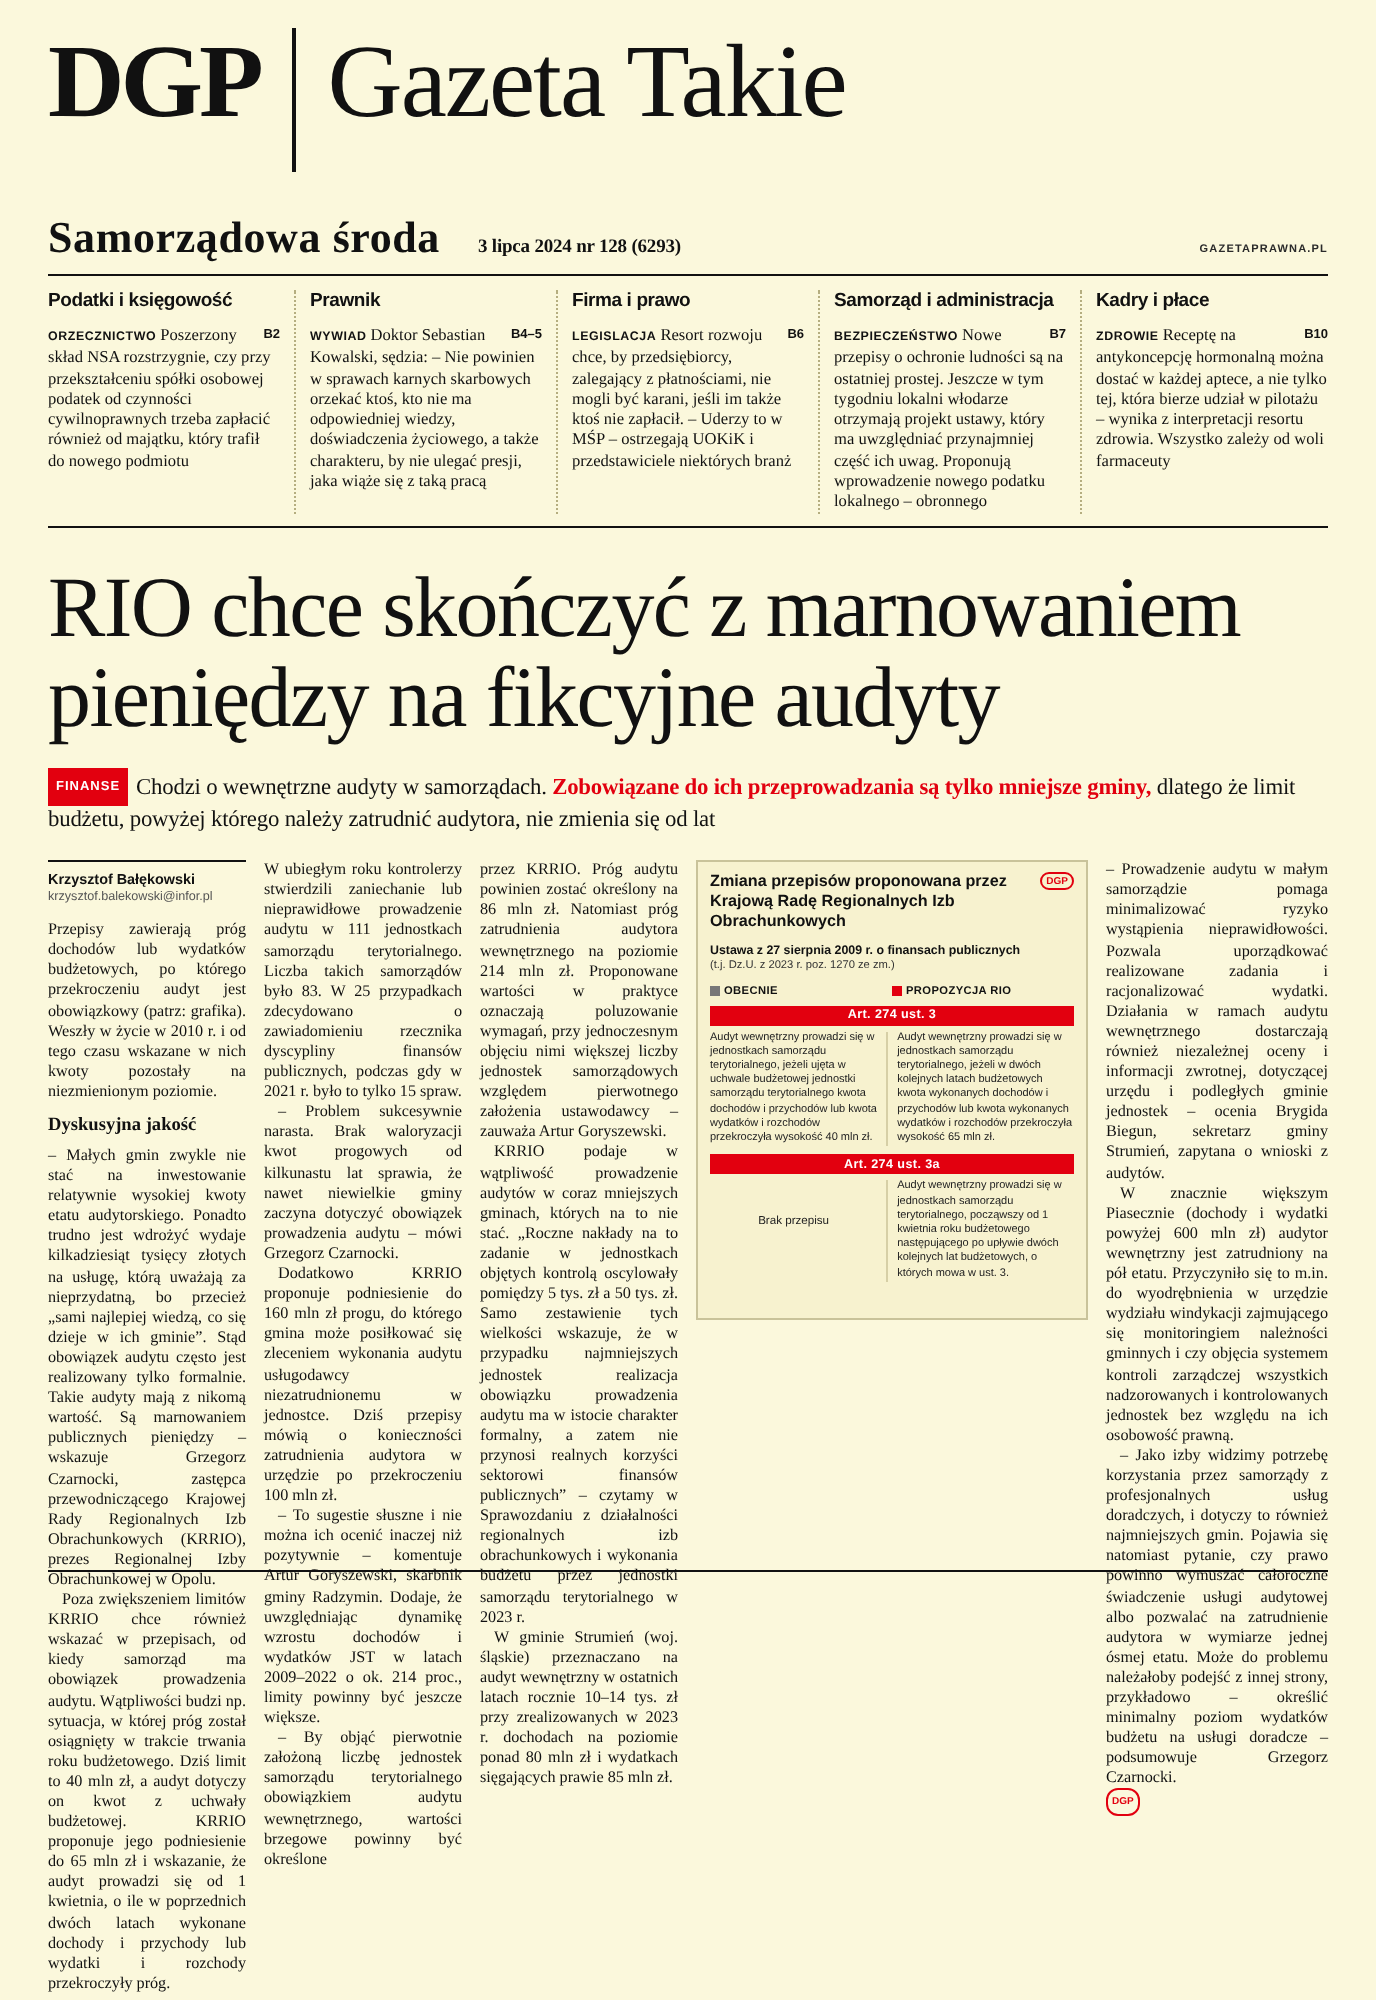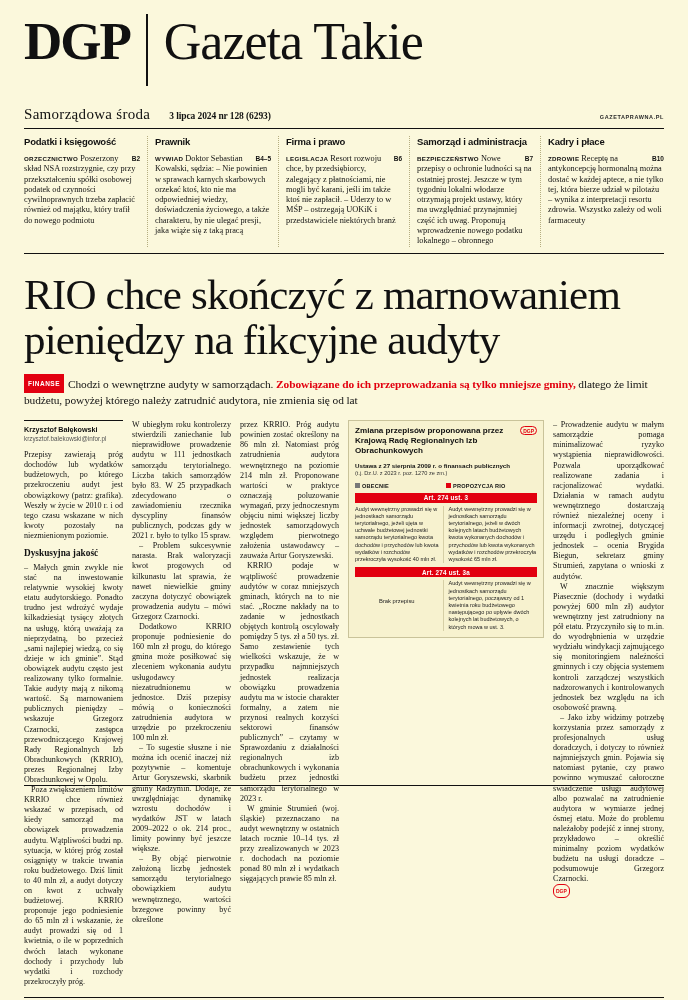--- a/index.html
+++ b/index.html
@@ -59,22 +59,22 @@
 
   .dateline {
     display: flex;
     align-items: baseline;
     margin-top: 28px;
     border-bottom: 1.5px solid #111;
     padding-bottom: 5px;
   }
   .dateline-title {
     font-family: "Liberation Serif", "DejaVu Serif", serif;
-    font-weight: normal;
-    font-size: 15px;
+    font-weight: bold;
+    font-size: 22px;
     letter-spacing: 0.3px;
   }
   .dateline-date {
     font-size: 9.5px;
     margin-left: 19px;
     letter-spacing: -0.1px;
     font-weight: bold;
   }
   .dateline-site {
     margin-left: auto;
@@ -197,21 +197,21 @@
     font-size: 9.3px;
     line-height: 11px;
     margin: 7px 0 4px 0;
   }
 
   
   .infobox {
     width: 196px;
     border: 1px solid #c9c39a;
     background: #f7f2cf;
-    padding: 5px 6px 6px 6px;
+    padding: 5px 6px 18px 6px;
     box-sizing: border-box;
     position: relative;
   }
   .infobox-head {
     font-family: "Liberation Sans", sans-serif;
     font-weight: bold;
     font-size: 8.1px;
     line-height: 10px;
     padding-right: 16px;
   }

